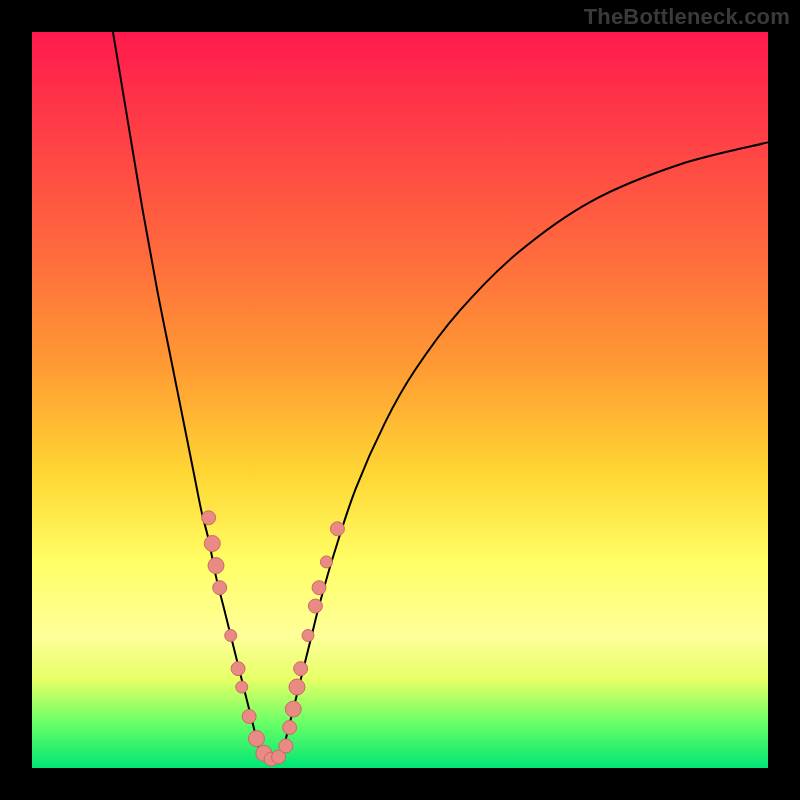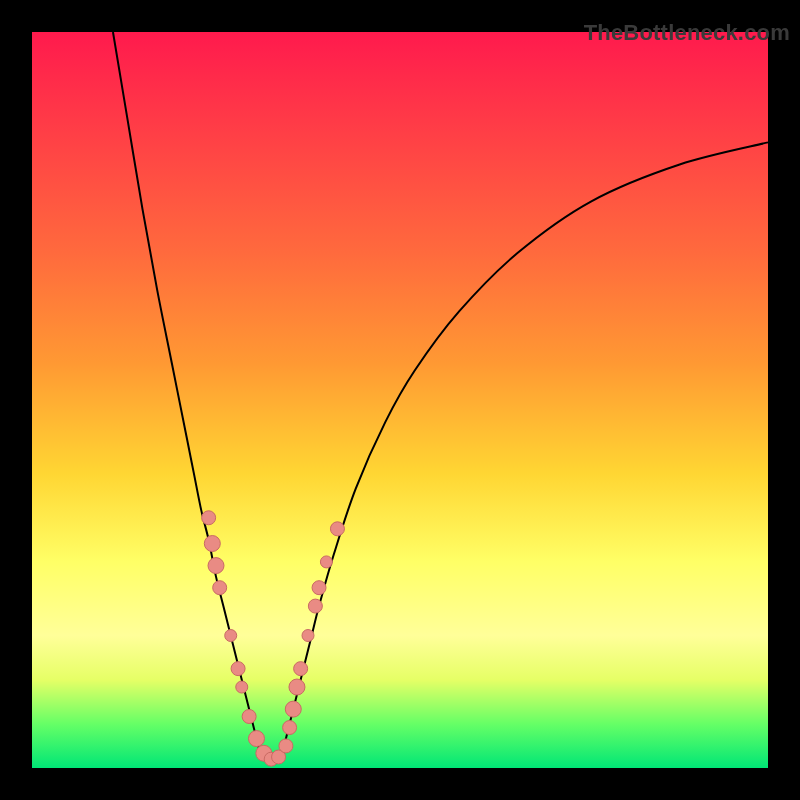--- a/index.html
+++ b/index.html
@@ -33,21 +33,21 @@
       #ff9933 45%,
       #ffd633 60%,
       #ffff66 72%,
       #ffff99 82%,
       #e6ff66 88%,
       #66ff66 94%,
       #00e676 100%);
   }
   .watermark {
     position: absolute;
-    top: 20px;
+    top: 4px;
     right: 10px;
     color: #3a3a3a;
     font-size: 22px;
     font-weight: 600;
     letter-spacing: 0.2px;
     user-select: none;
   }
   svg.curves {
     position: absolute;
     left: 32px;

